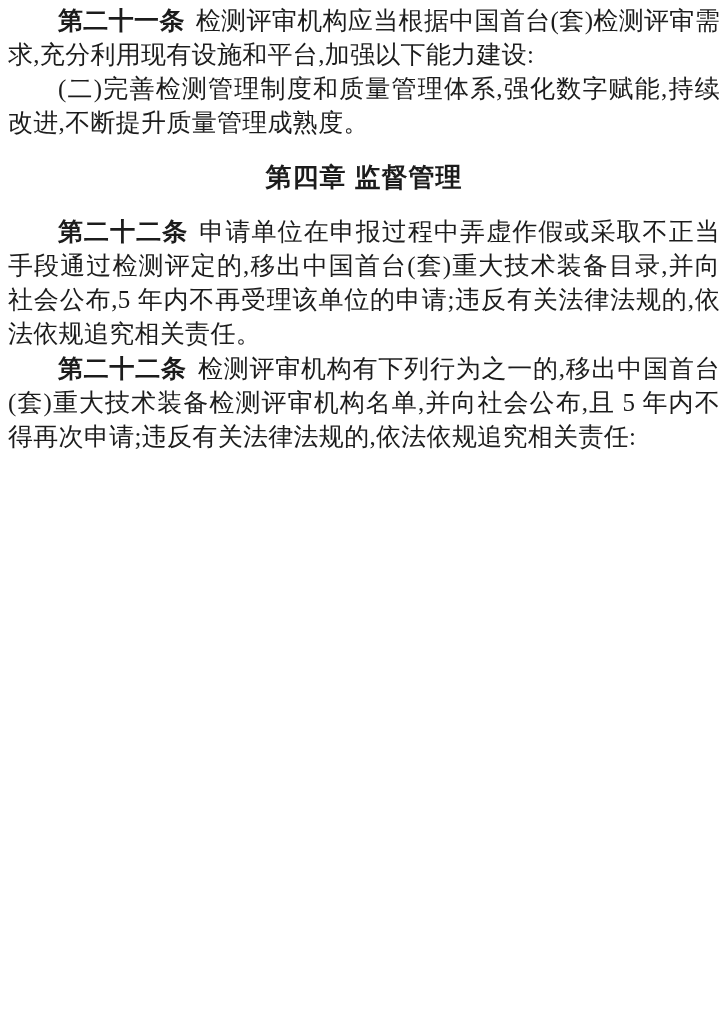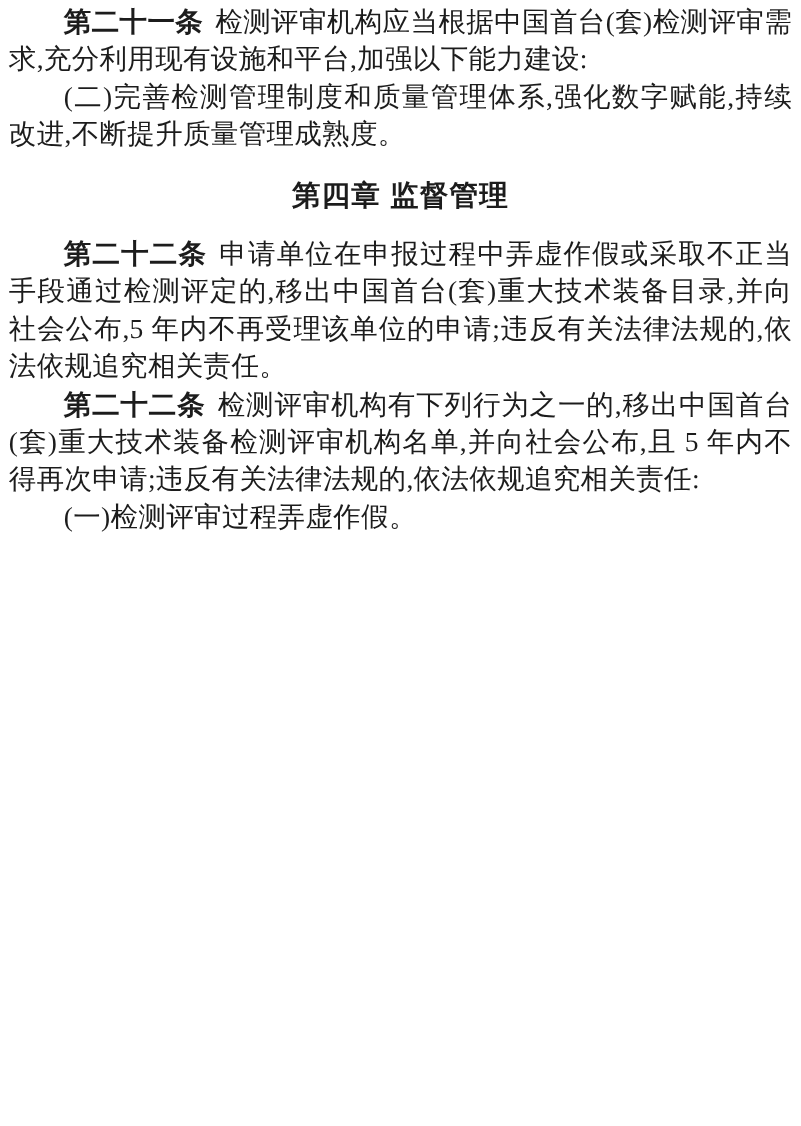--- a/index.html
+++ b/index.html
@@ -53,18 +53,17 @@
 
   <p class="para"><span>(二)完善检测管理制度和质量管理体系,强化数字赋能,持续改进,不断提升质量管理成熟度。</span></p>
 
 
   <h2 class="chapter">第四章 监督管理</h2>
 
   <p class="para"><span class="art-num">第二十二条</span><span>申请单位在申报过程中弄虚作假或采取不正当手段通过检测评定的,移出中国首台(套)重大技术装备目录,并向社会公布,5 年内不再受理该单位的申请;违反有关法律法规的,依法依规追究相关责任。</span></p>
 
   <p class="para"><span class="art-num">第二十二条</span><span>检测评审机构有下列行为之一的,移出中国首台(套)重大技术装备检测评审机构名单,并向社会公布,且 5 年内不得再次申请;违反有关法律法规的,依法依规追究相关责任:</span></p>
 
-  <p class="para"><span>(一)检测评审过程弄虚作假。</span></p>
 
 
 
 
 </div>
 
 </body></html>

